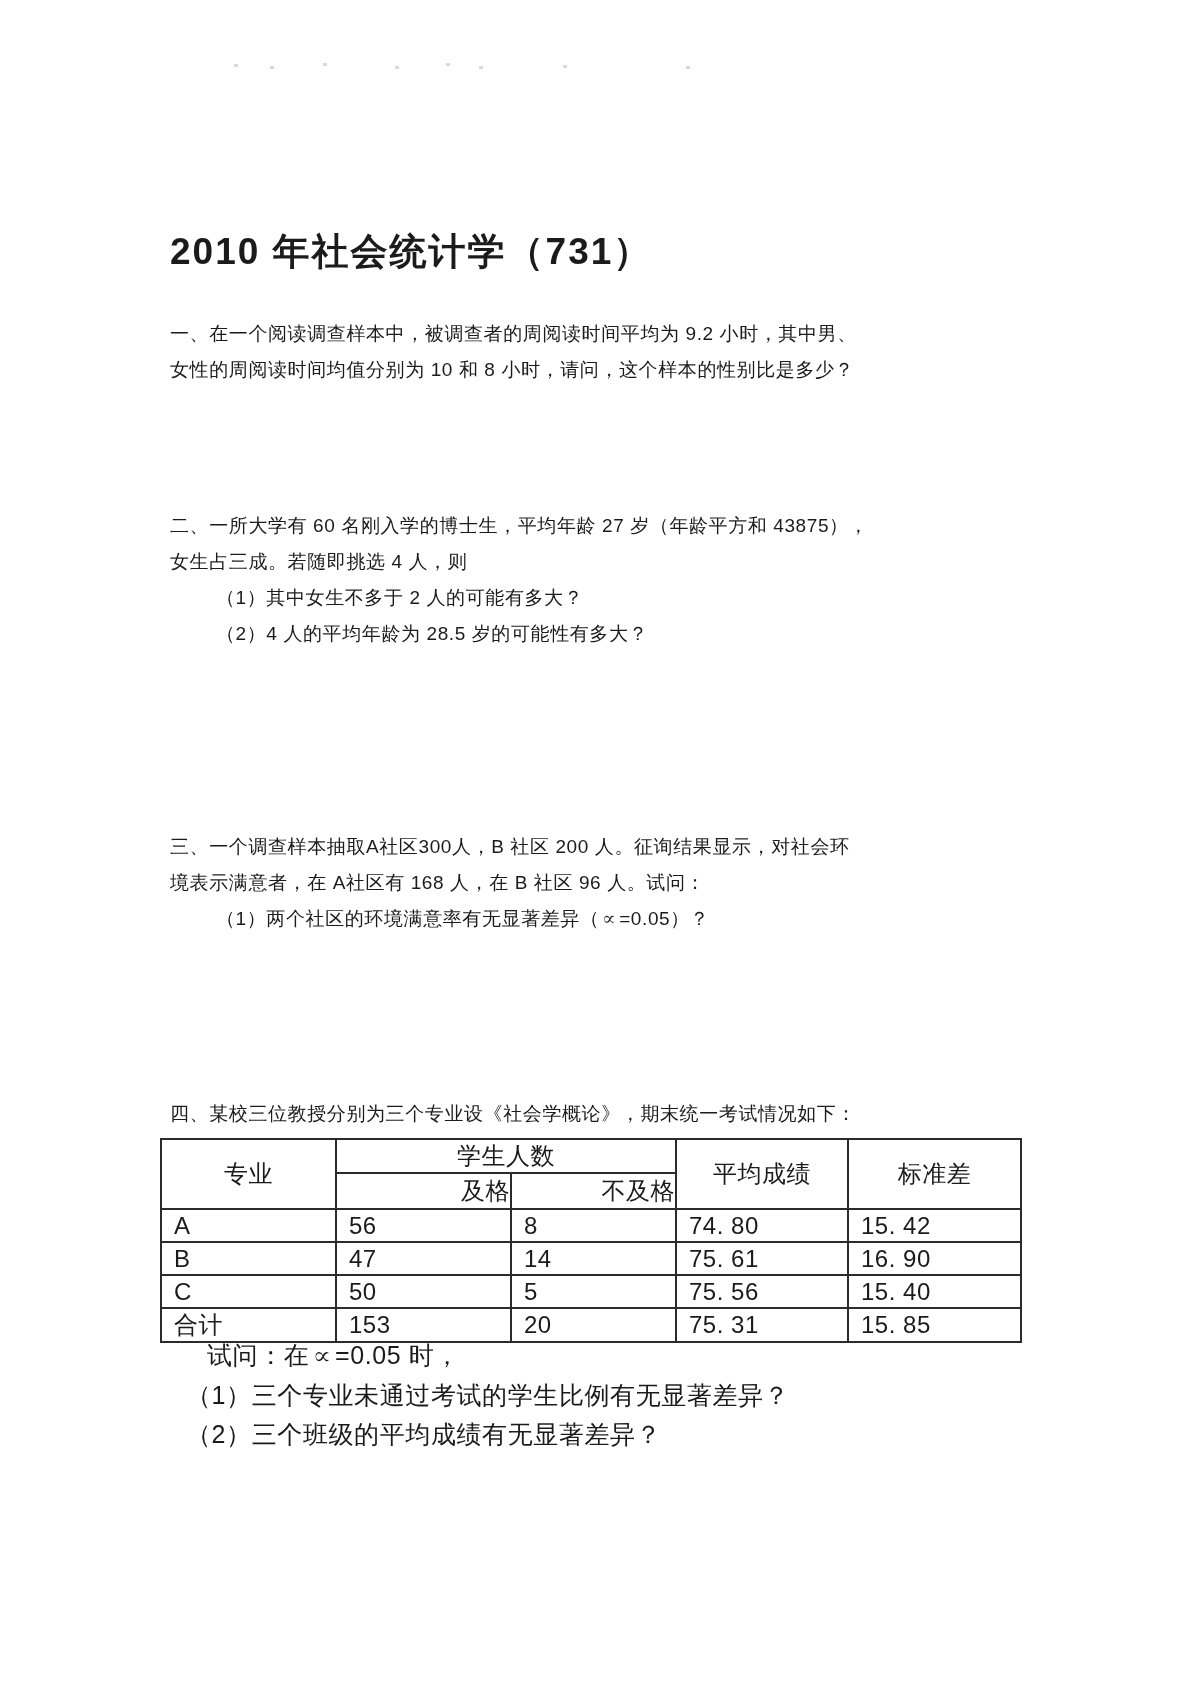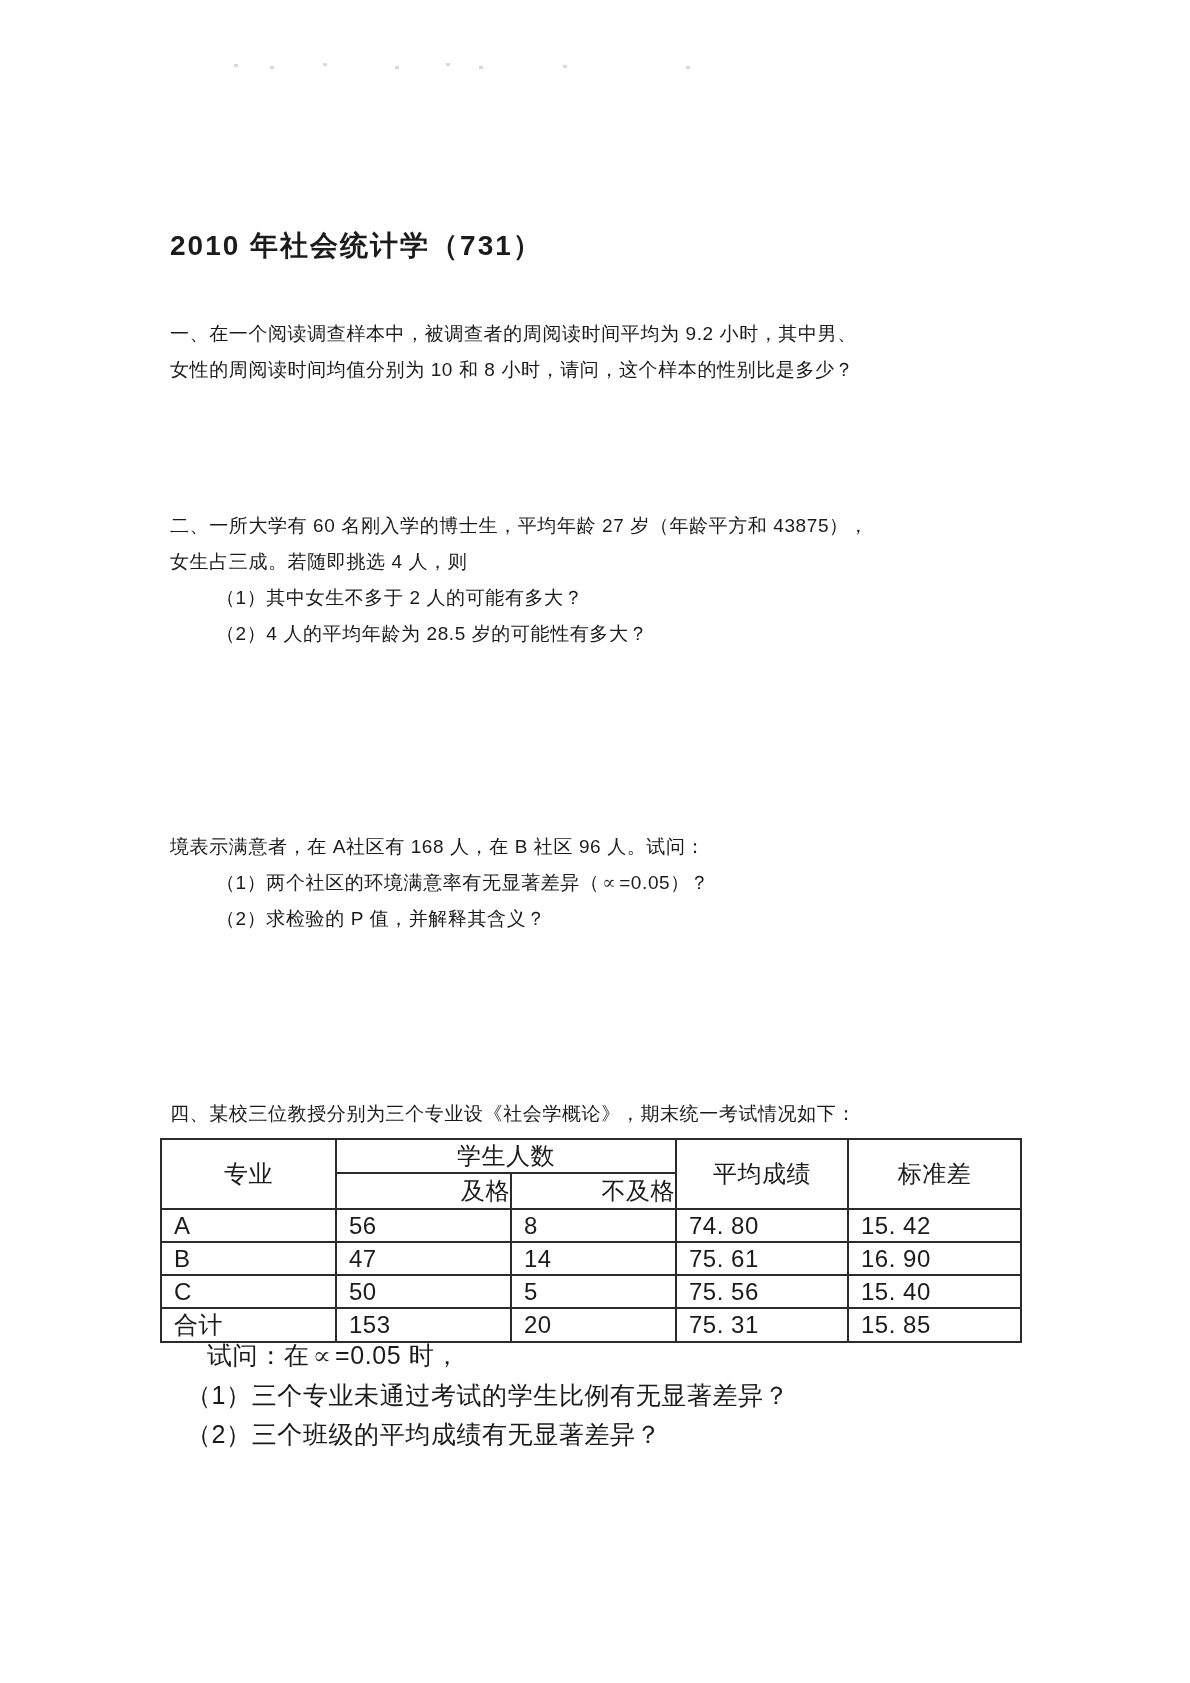--- a/index.html
+++ b/index.html
@@ -4,21 +4,21 @@
 <style>
   html,body { margin:0; padding:0; background:#ffffff; }
   .page {
     position:relative; width:1190px; height:1683px; margin:0 auto;
     background:#ffffff; color:#1b1b1b;
     font-family:"Liberation Sans", sans-serif;
     overflow:hidden;
   }
   .doc-title {
     position:absolute; left:170px; top:227px;
-    font-size:28px; font-weight:bold; letter-spacing:2px;
+    font-size:37px; font-weight:bold; letter-spacing:2px;
     white-space:nowrap;
   }
   .block {
     position:absolute; left:170px; width:870px;
     font-size:19px; line-height:36px; letter-spacing:0.6px;
   }
   .block div { white-space:nowrap; }
   .q1 { top:316px; }
   .q2 { top:508px; }
   .q3 { top:829px; }
@@ -73,23 +73,23 @@
   </div>
 
   <div class="block q2">
     <div>二、一所大学有 60 名刚入学的博士生，平均年龄 27 岁（年龄平方和 43875），</div>
     <div>女生占三成。若随即挑选 4 人，则</div>
     <div class="indent">（1）其中女生不多于 2 人的可能有多大？</div>
     <div class="indent">（2）4 人的平均年龄为 28.5 岁的可能性有多大？</div>
   </div>
 
   <div class="block q3">
+    <div>三、一个调查样本抽取A社区300人，B 社区 200 人。征询结果显示，对社会环</div>
     <div>境表示满意者，在 A社区有 168 人，在 B 社区 96 人。试问：</div>
     <div class="indent">（1）两个社区的环境满意率有无显著差异（∝=0.05）？</div>
-    <div class="indent">（2）求检验的 P 值，并解释其含义？</div>
   </div>
 
   <div class="block q4intro">
     <div>四、某校三位教授分别为三个专业设《社会学概论》，期末统一考试情况如下：</div>
   </div>
 
   <table class="exam-table">
     <colgroup>
       <col class="col-major">
         <col class="col-pass">

